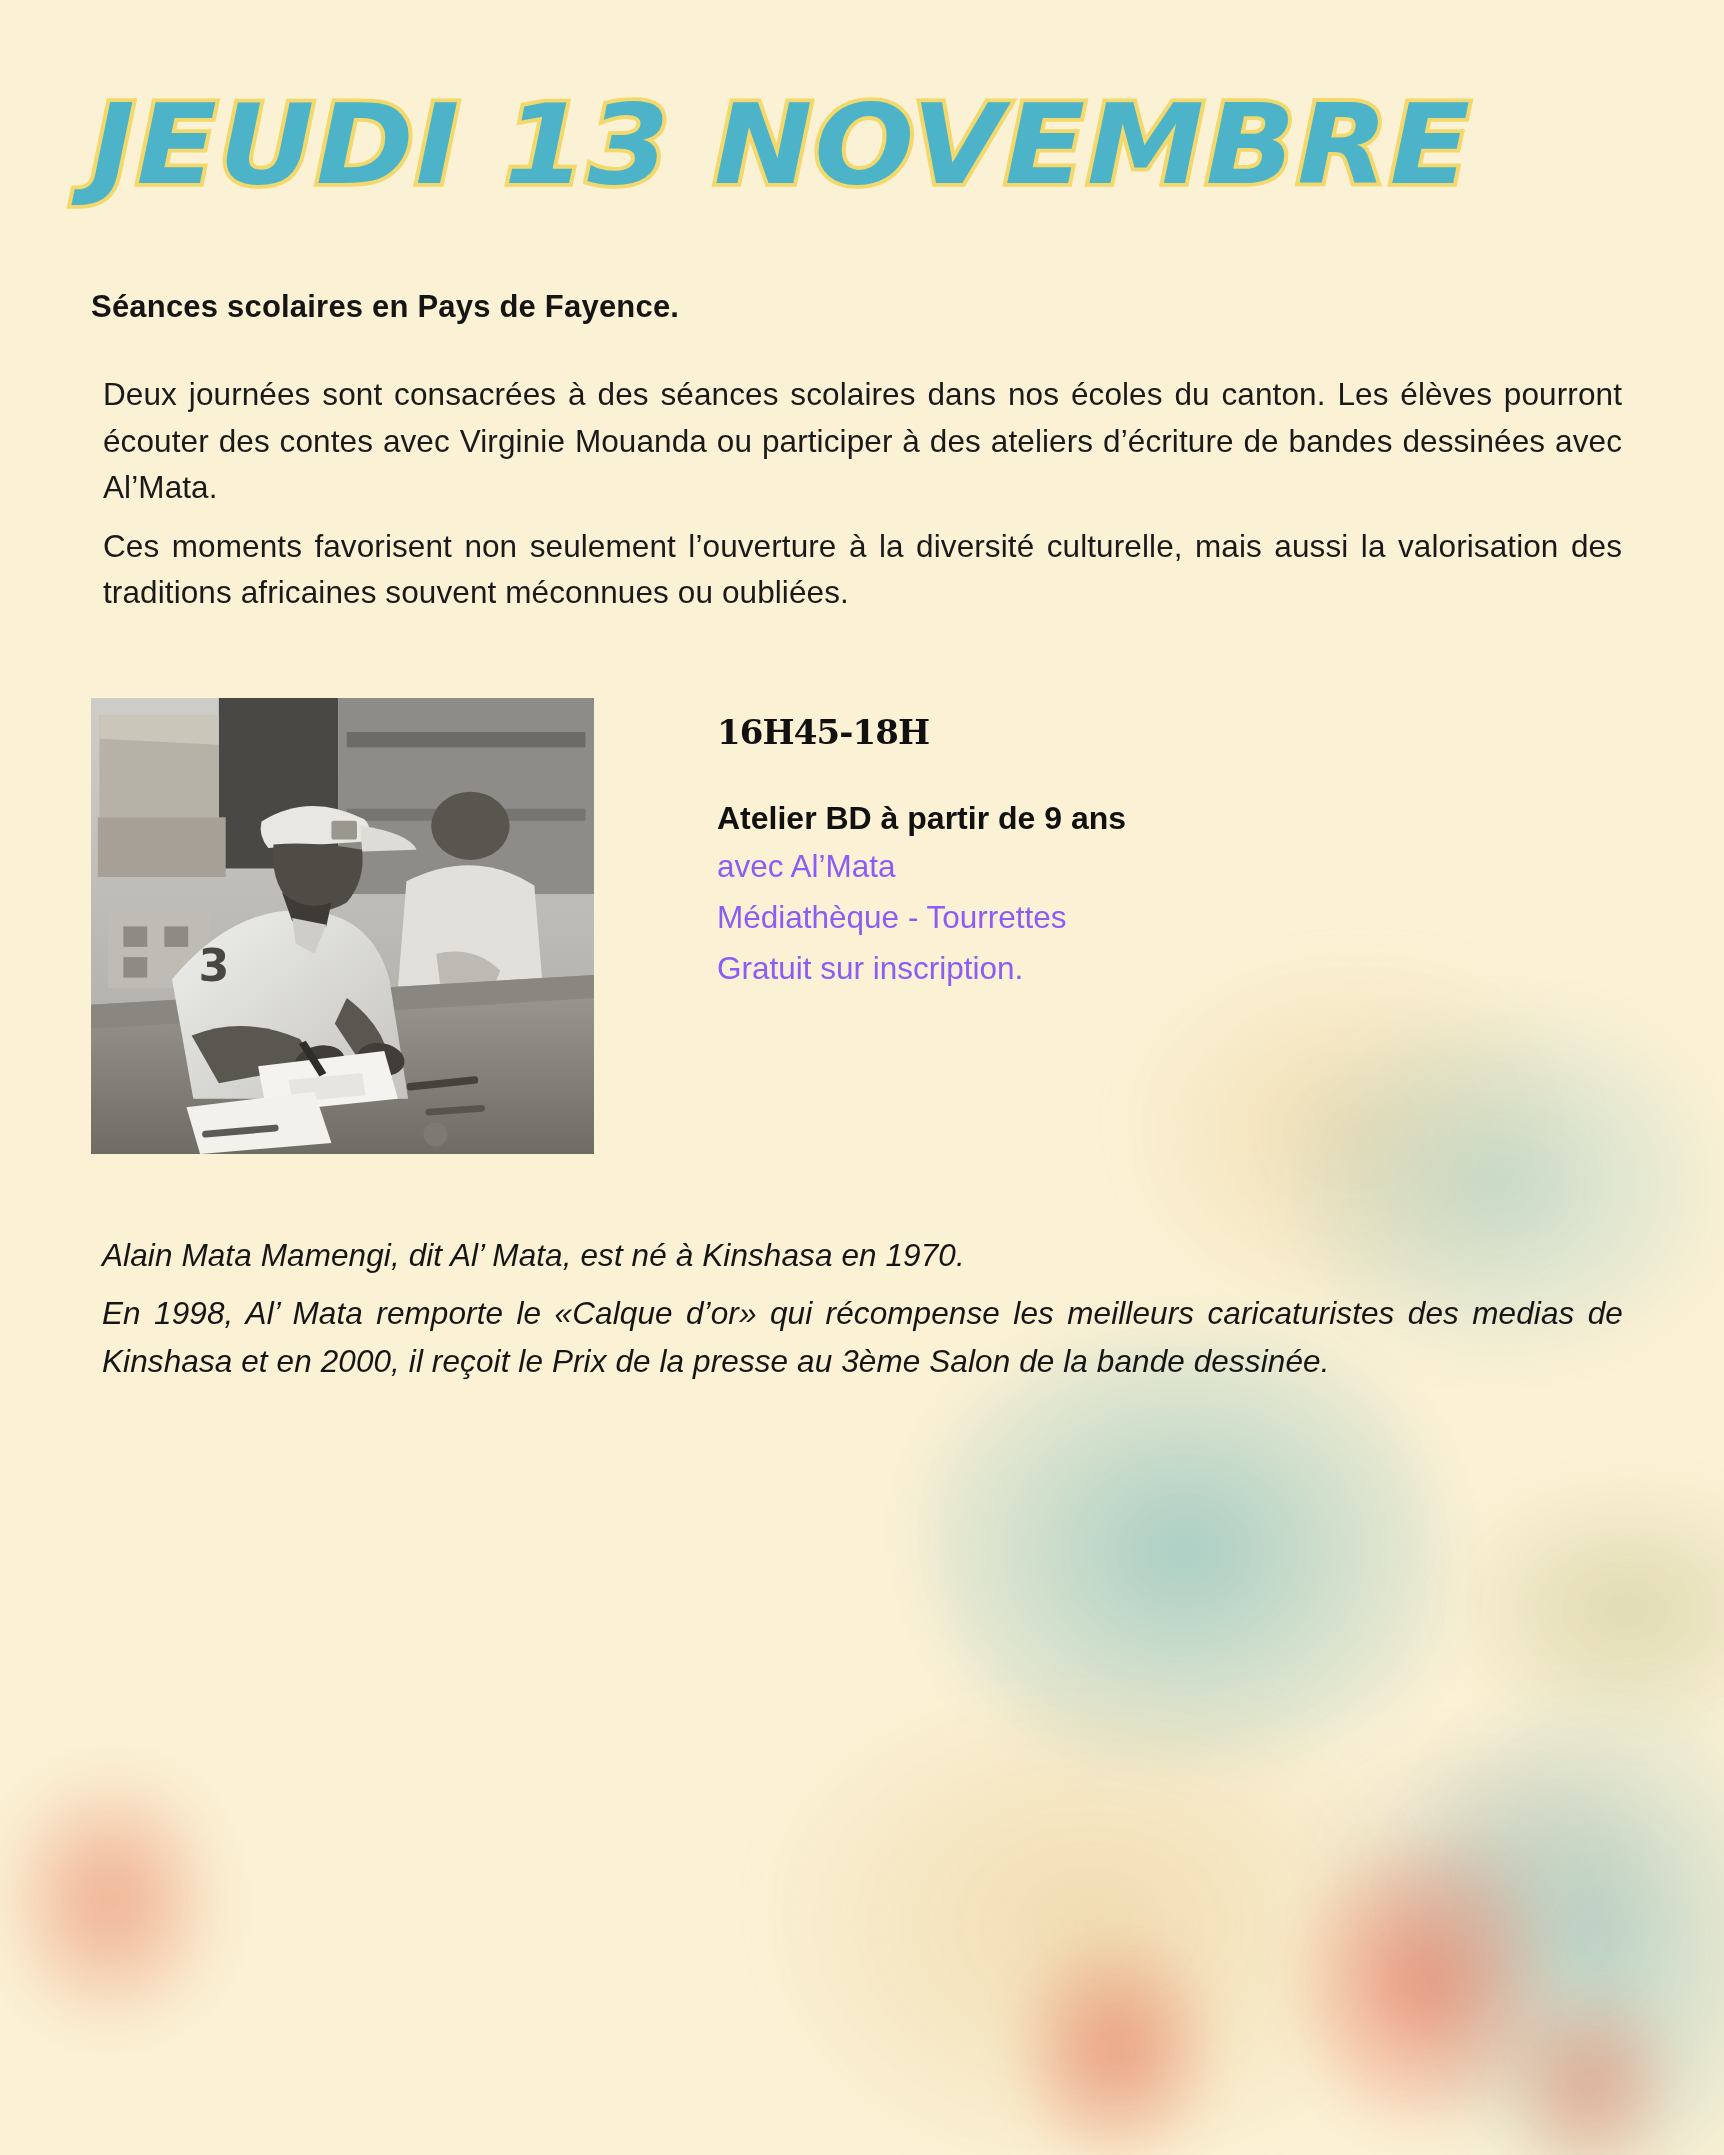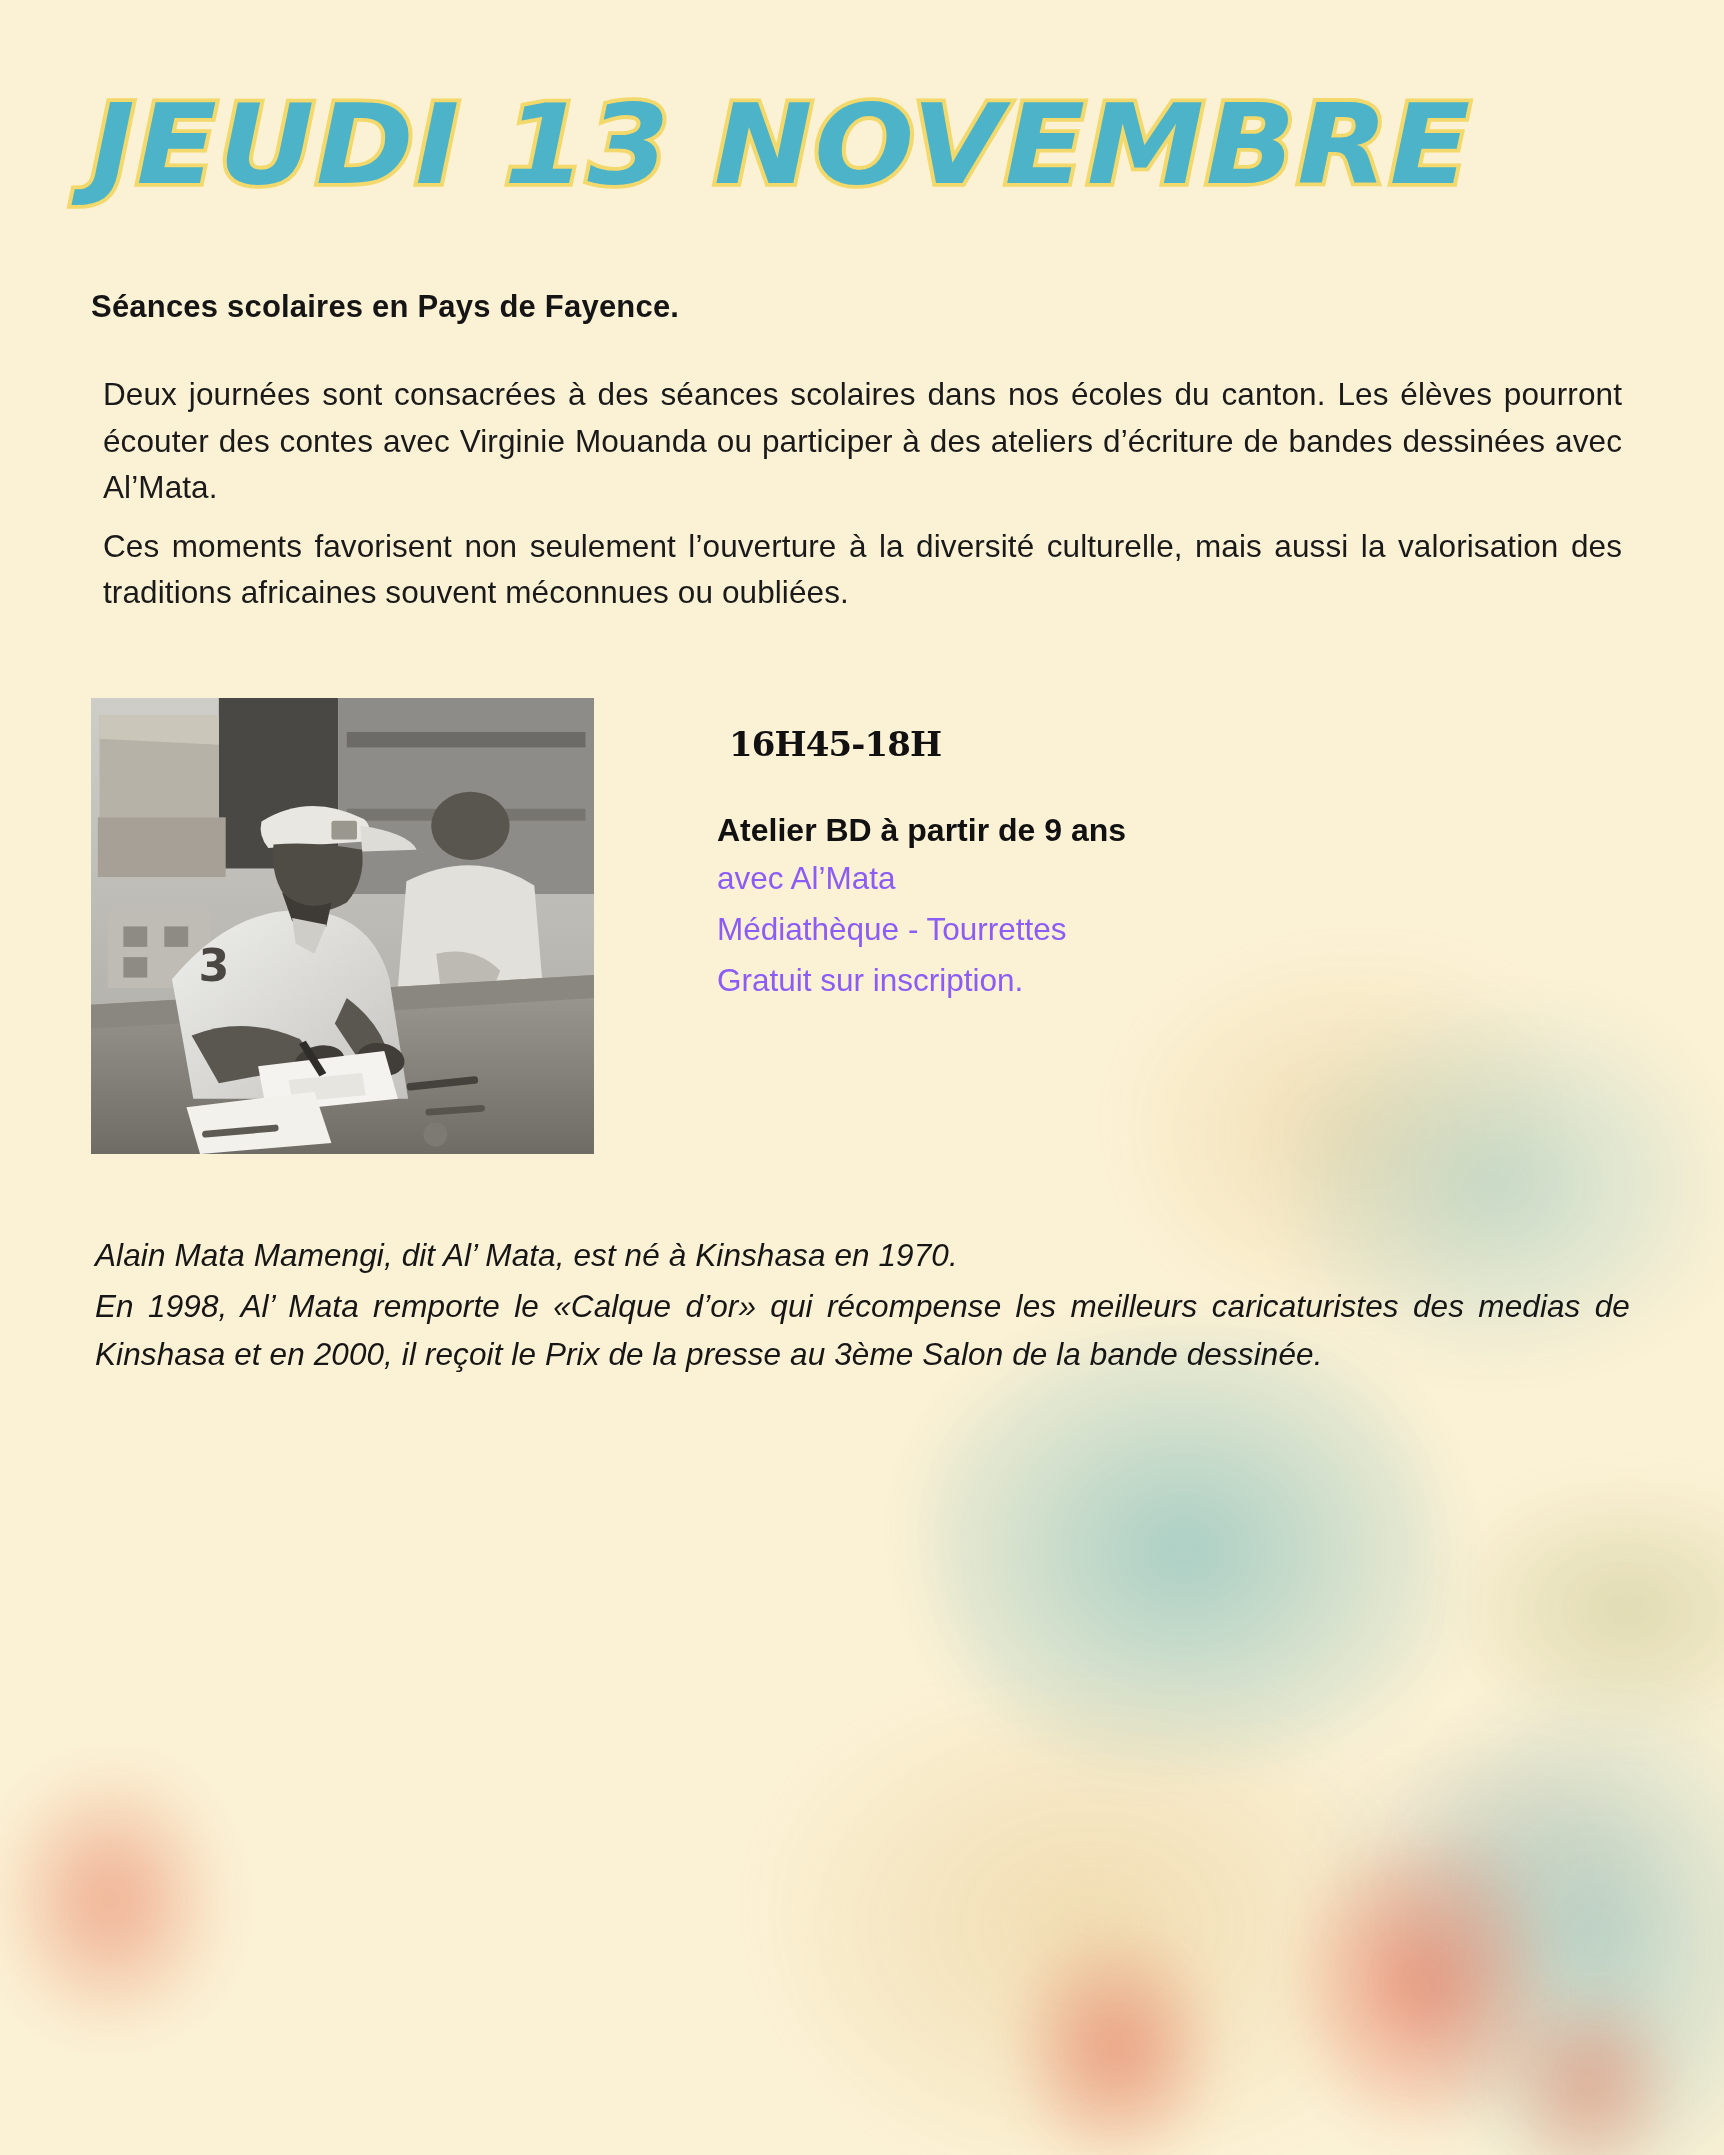--- a/index.html
+++ b/index.html
@@ -147,21 +147,21 @@
   .session-info {
     margin-left: 123px;
     padding-top: 13.6px;
   }
   .time {
     font-family: "DejaVu Serif", serif;
     font-weight: 700;
     font-size: 34px;
     letter-spacing: -0.9px;
     color: #111;
-    margin: 12px;
+    margin: 0;
   }
   .workshop-title {
     margin: 48px 0 0 0;
     font-size: 32px;
     font-weight: 700;
     color: #111;
   }
   .session-line {
     margin: 8.5px 0 0 0;
     font-size: 31.5px;
@@ -171,21 +171,21 @@
 
   .bio {
     margin-top: 78px;
     font-size: 31.5px;
     font-style: italic;
     line-height: 1.5;
     color: #161616;
     text-align: justify;
     letter-spacing: 0.1px;
   }
-  .bio p { margin: 4px; }
+  .bio p { margin: 11px; }
 </style>
 </head>
 <body>
 
 <div class="bg-art">
   <div class="blob blob-sand-2"></div>
   <div class="blob blob-teal-2"></div>
   <div class="blob blob-teal-1"></div>
   <div class="blob blob-olive"></div>
   <div class="blob blob-sand-1"></div>

